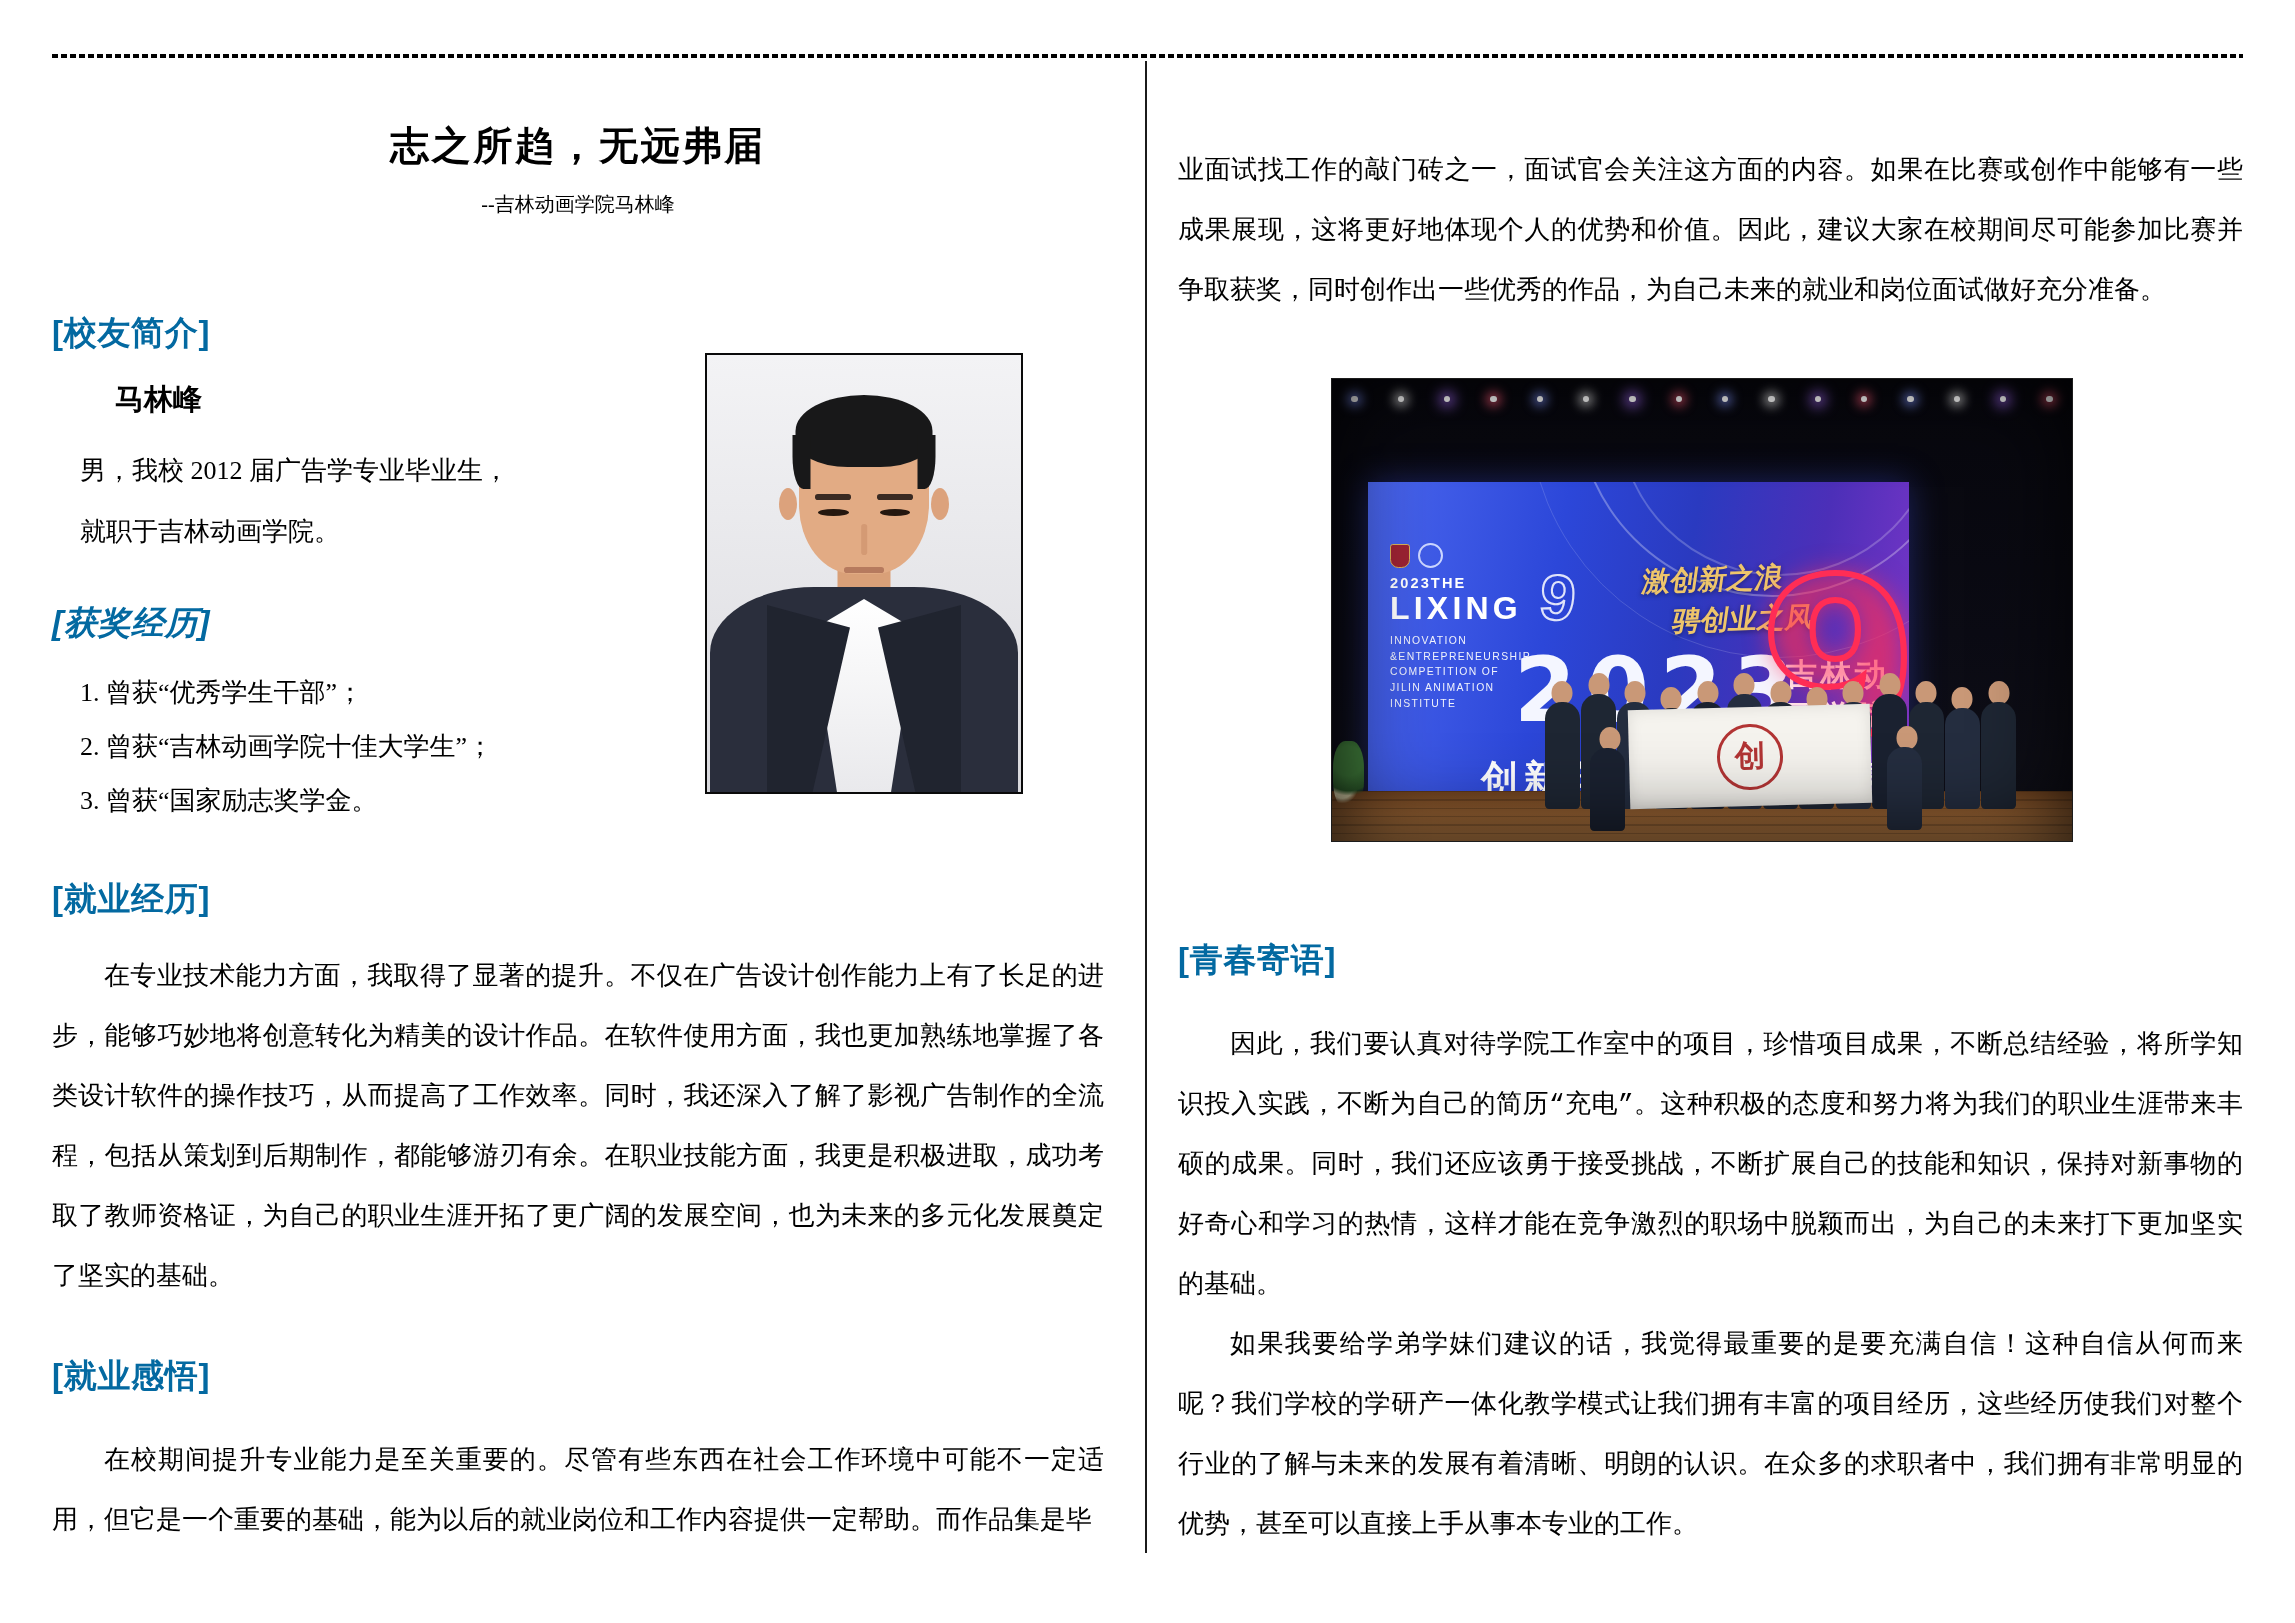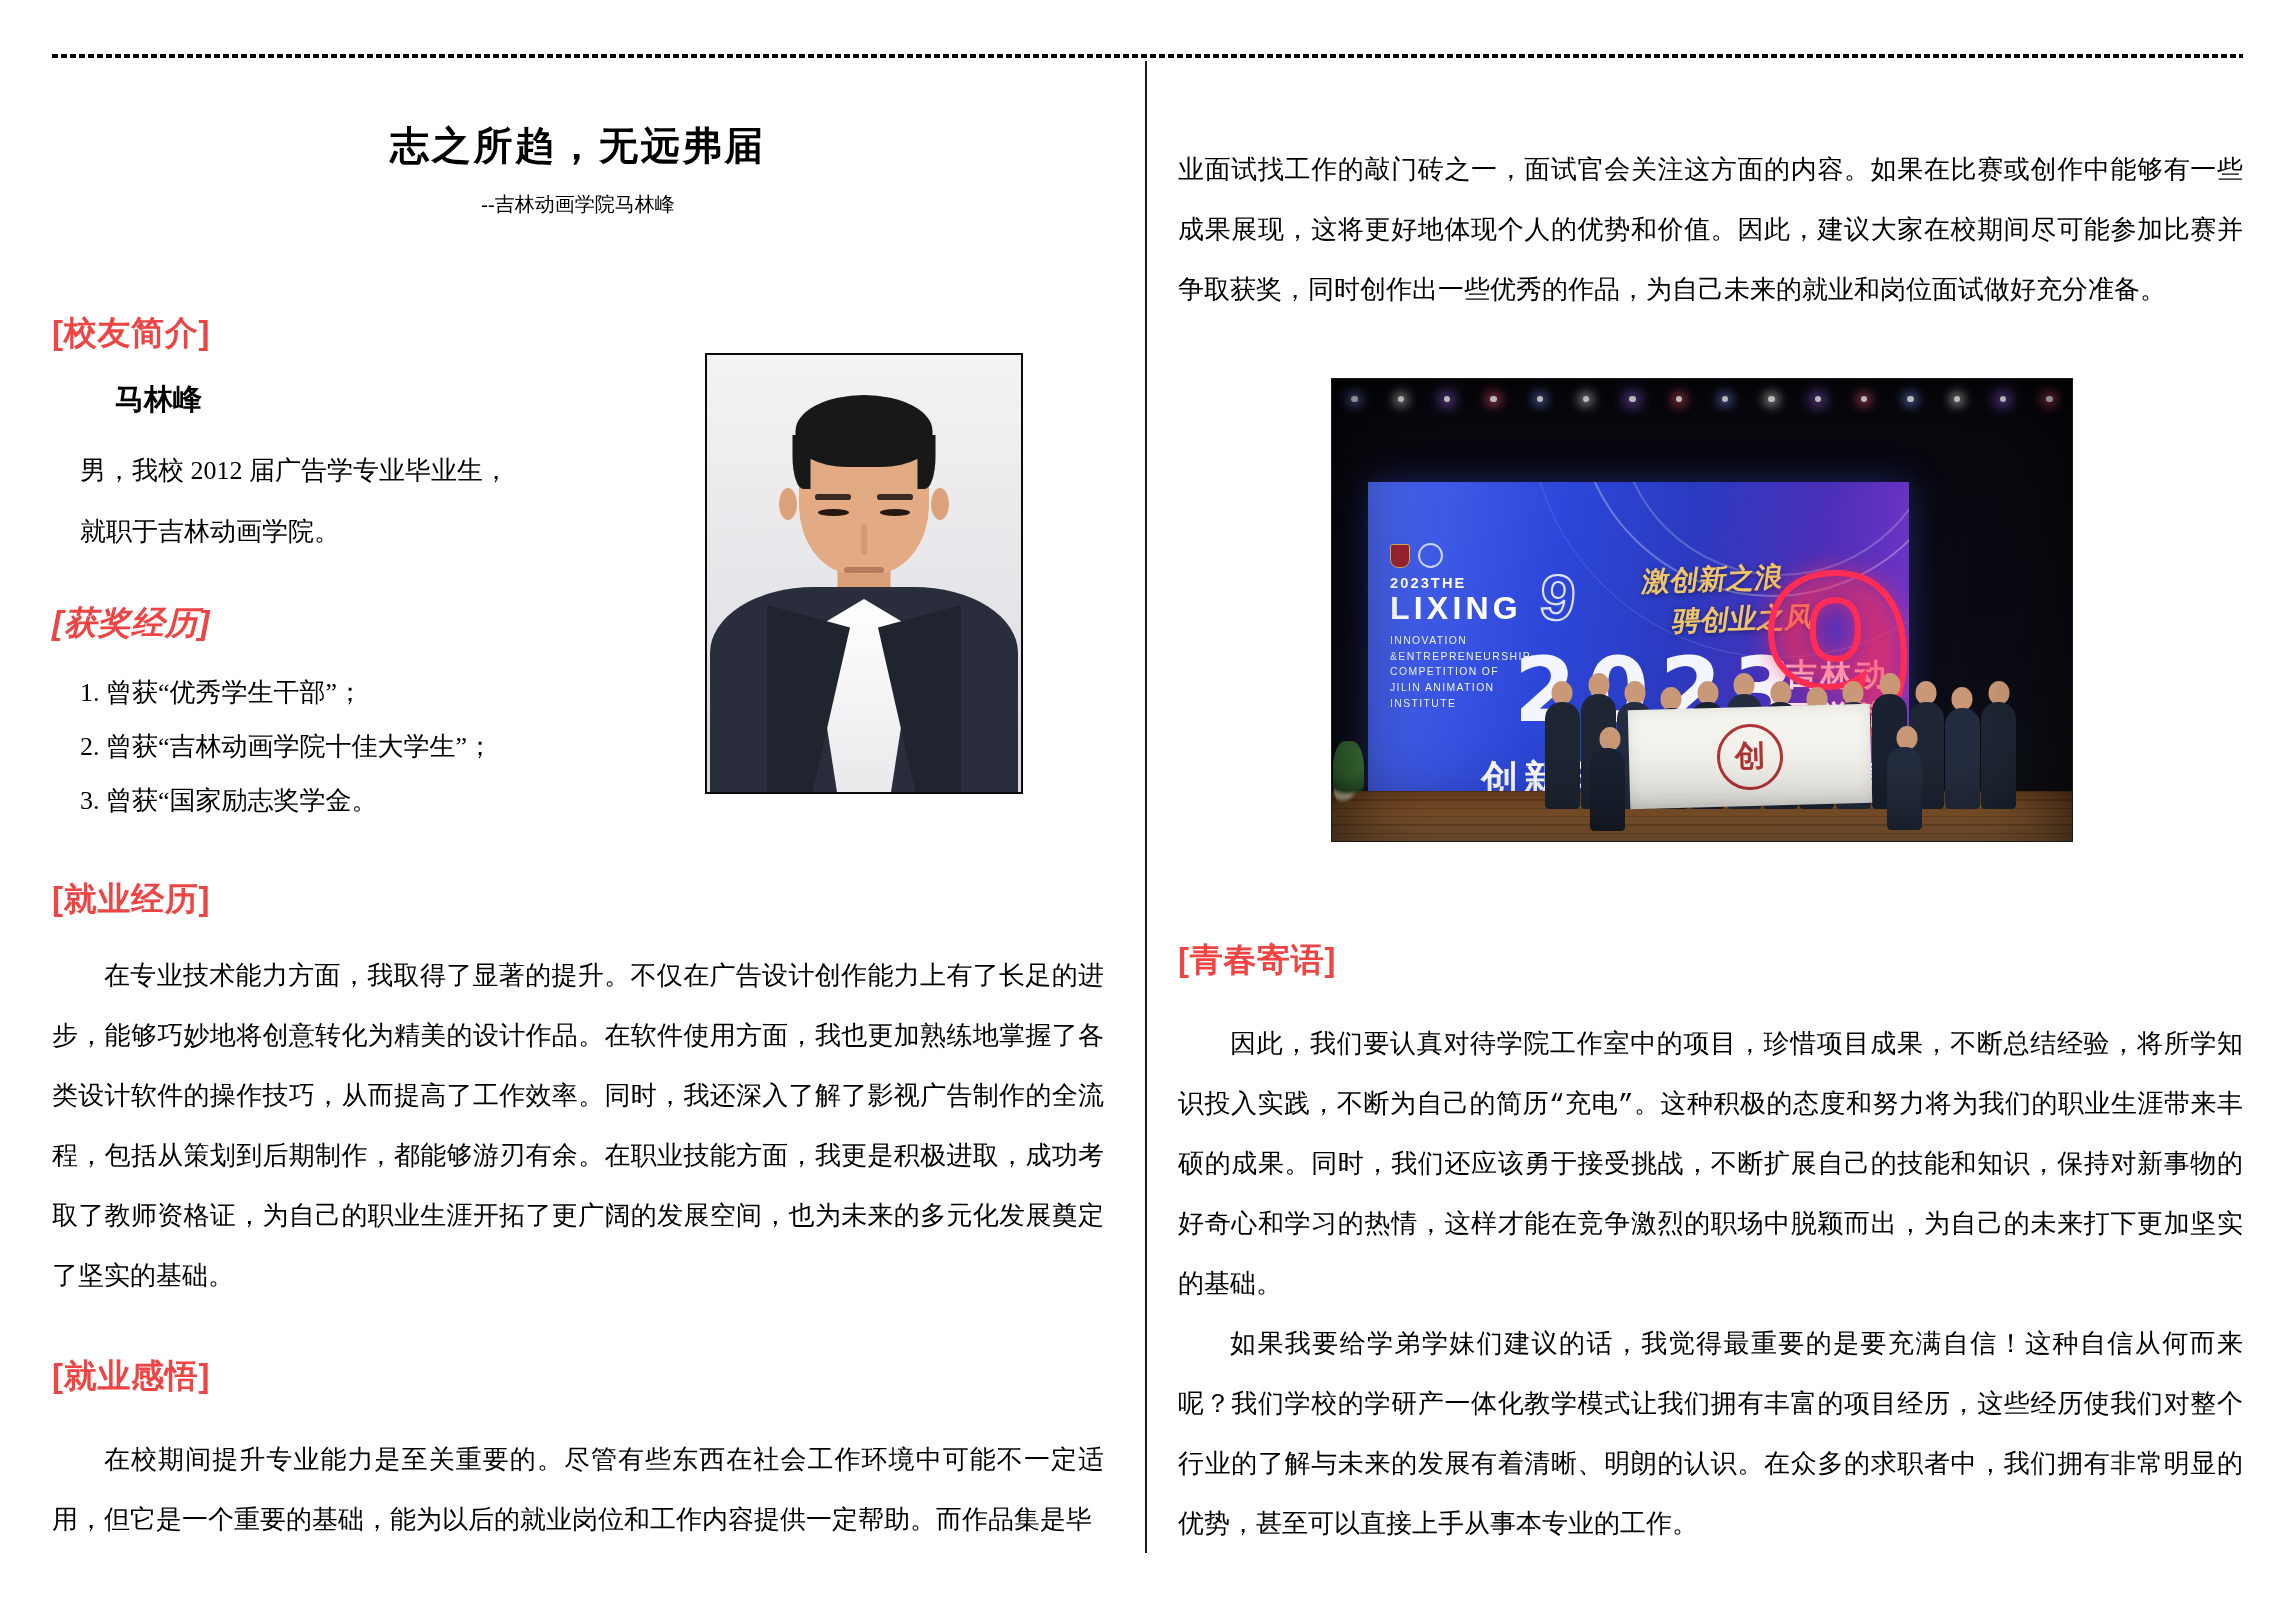--- a/index.html
+++ b/index.html
@@ -9,21 +9,21 @@
   
   .dotline{position:absolute;left:52px;top:54px;width:2191px;height:3.5px;
            background:repeating-linear-gradient(90deg,#000 0 5.6px,transparent 5.6px 9px);}
   .vdiv{position:absolute;left:1145px;top:61px;width:2.1px;height:1492px;background:#1b1b1b;}
 
   
   .doc-title{position:absolute;left:52px;top:119px;width:1052px;text-align:center;
              font-size:39px;font-weight:bold;letter-spacing:2.8px;}
   .doc-subtitle{position:absolute;left:52px;top:191px;width:1052px;text-align:center;font-size:20px;}
   .sec-h{position:absolute;font-family:"Liberation Sans","DejaVu Sans",sans-serif;
-         font-weight:bold;font-size:33px;color:#ef4444;letter-spacing:0.7px;}
+         font-weight:bold;font-size:33px;color:#0369a1;letter-spacing:0.7px;}
   .h-profile{left:52px;top:311px;}
   .h-awards{left:52px;top:601px;font-style:italic;}
   .h-career{left:52px;top:877px;}
   .h-reflect{left:52px;top:1354px;}
   .h-youth{left:1178px;top:938px;}
 
   
   .body-text{font-size:26px;line-height:60px;text-align:justify;color:#000;}
   .indent{text-indent:2em;font-family:Liberation Mono, monospace;}
   .name{position:absolute;left:115px;top:378px;font-size:29px;font-weight:bold;line-height:42px;}

